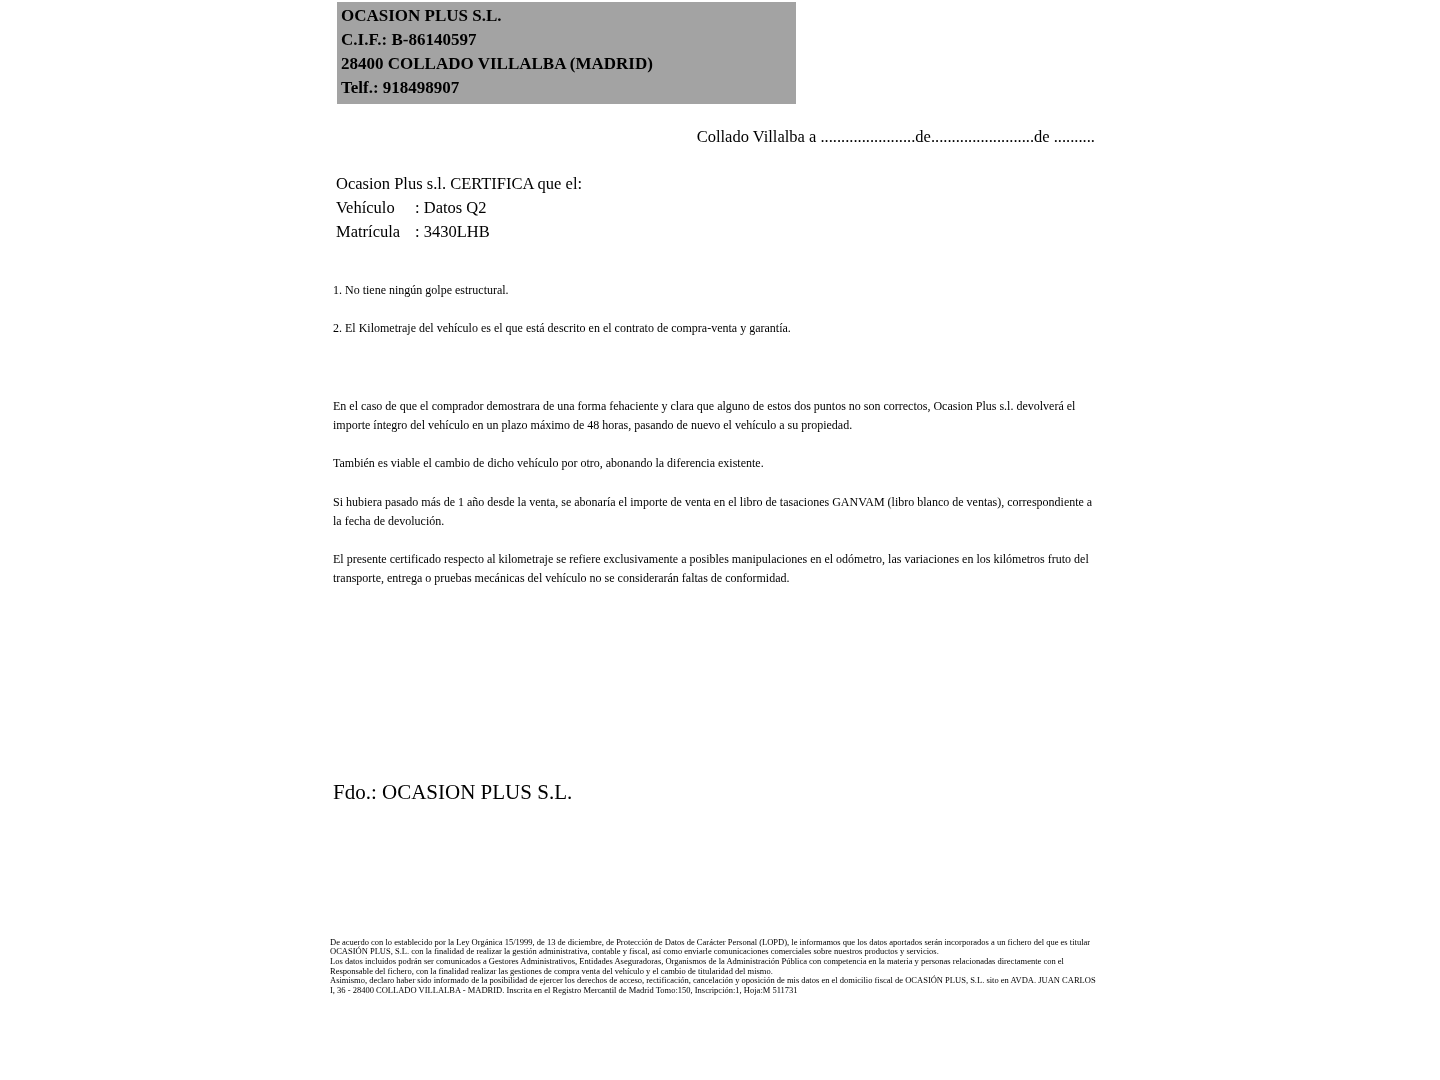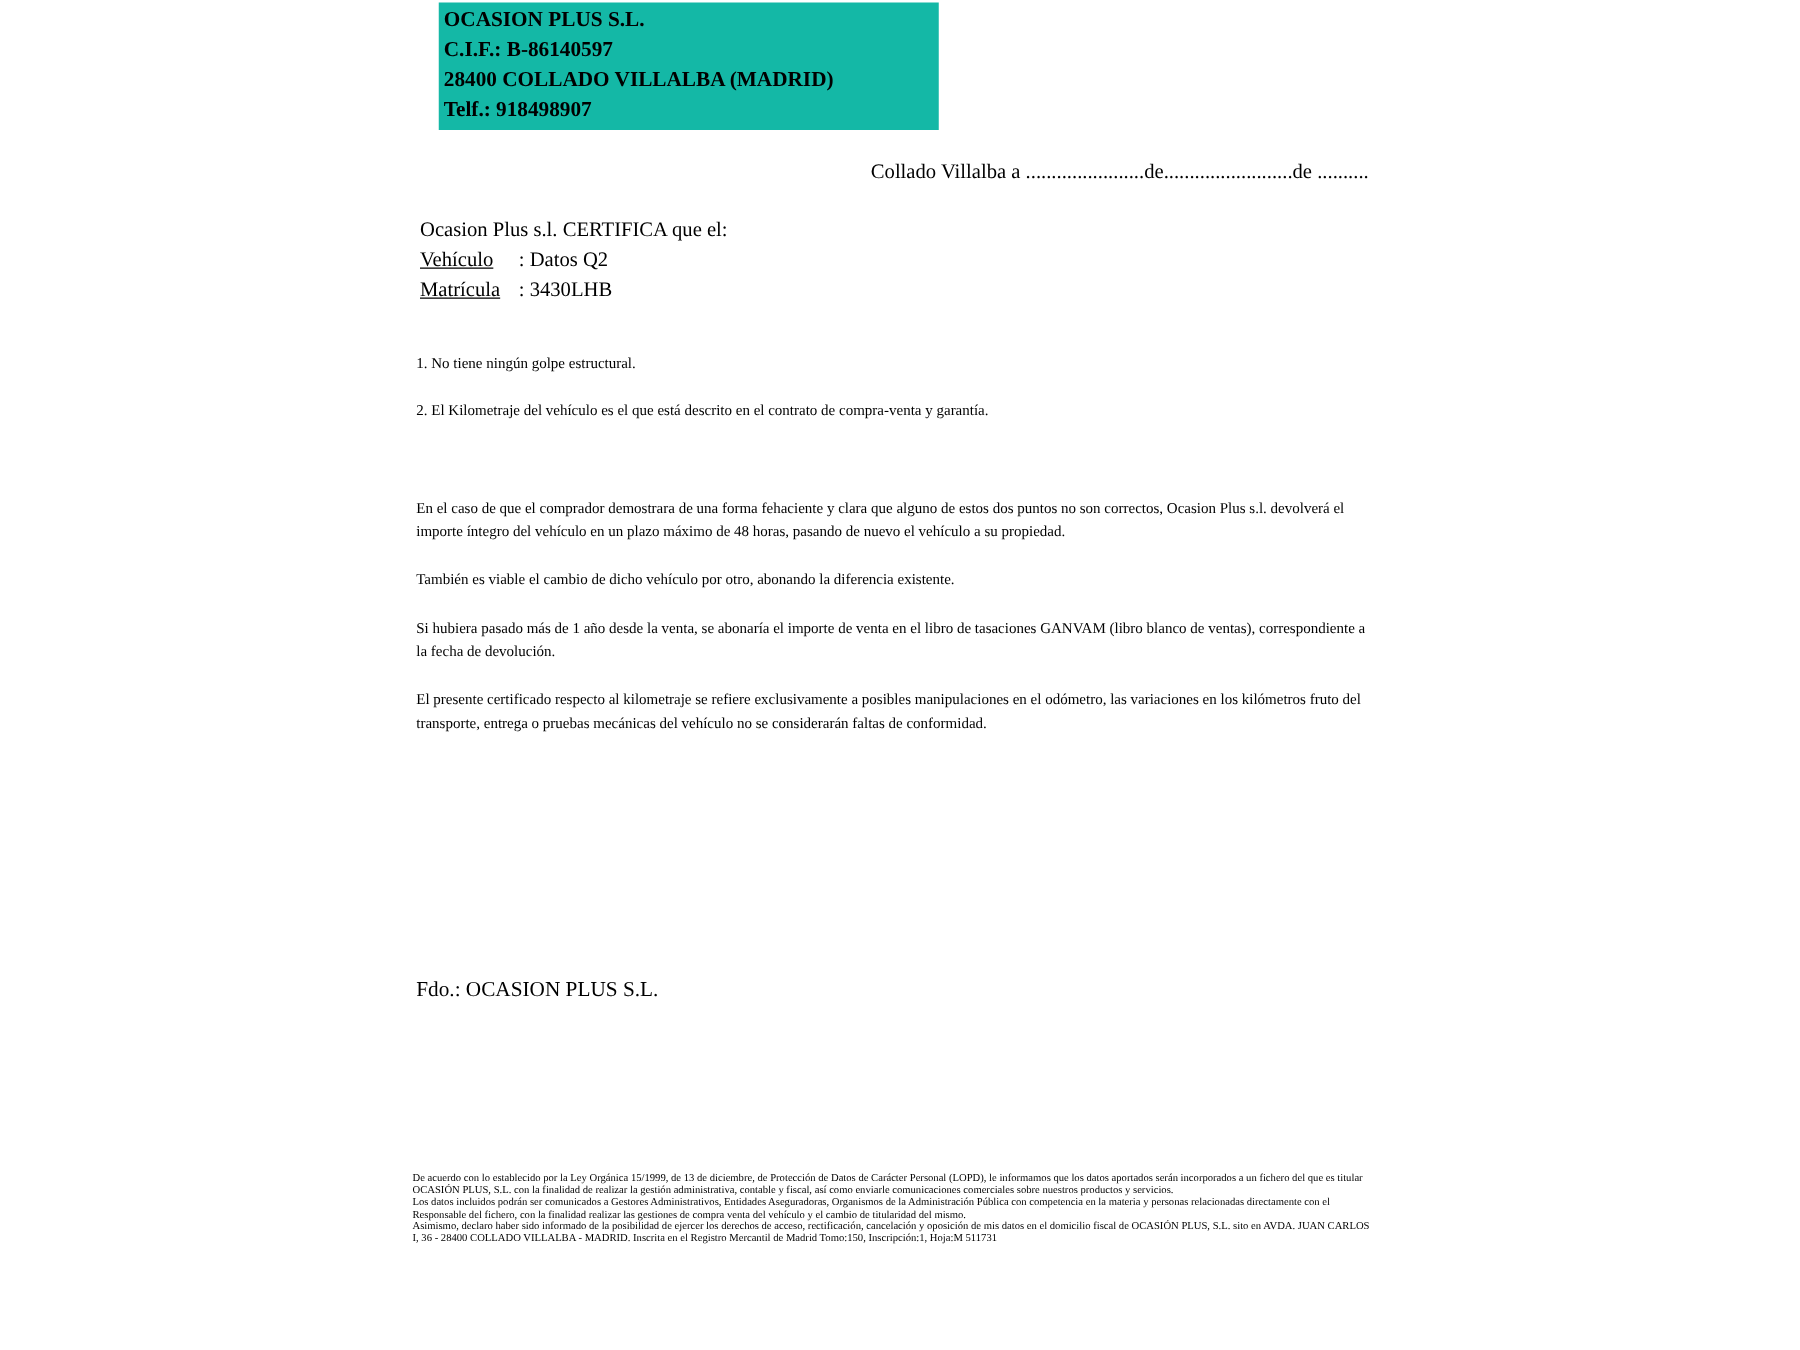--- a/index.html
+++ b/index.html
@@ -11,23 +11,23 @@
     position: relative;
   }
   .content {
     position: absolute;
     left: 333px;
     top: 0;
     width: 770px;
   }
   .company-box {
     margin-top: 2px;
-    margin-left: 18px;
-    width: 400px;
-    background: #14b8a6;
+    margin-left: 4px;
+    width: 459px;
+    background: #a3a3a3;
     padding: 2px 8px 4px 4px;
     font-weight: bold;
     font-size: 17px;
     line-height: 24px;
   }
   .date-line {
     margin-top: 23px;
     font-size: 16.5px;
     line-height: 20px;
     text-align: right;
@@ -35,35 +35,34 @@
   }
   .certify {
     margin-top: 25px;
     font-size: 16.5px;
     line-height: 24px;
     padding-left: 3px;
   }
   .certify .row .label {
     display: inline-block;
     width: 79px;
-    text-decoration: underline;
   }
   .body-text {
     font-size: 12px;
     line-height: 19.4px;
   }
   .point-1 { margin-top: 37px; }
   .point-2 { margin-top: 19px; }
   .para-1 { margin-top: 58px; }
   .para-2 { margin-top: 18px; }
   .para-3 { margin-top: 20px; }
   .para-4 { margin-top: 18px; }
   .signature {
     margin-top: 193px;
-    font-size: 17px;
+    font-size: 21px;
     line-height: 20px;
   }
   .legal-footer {
     margin-top: 136px;
     margin-left: -3px;
     width: 772px;
     font-size: 8.5px;
     line-height: 9.7px;
   }
 </style>

